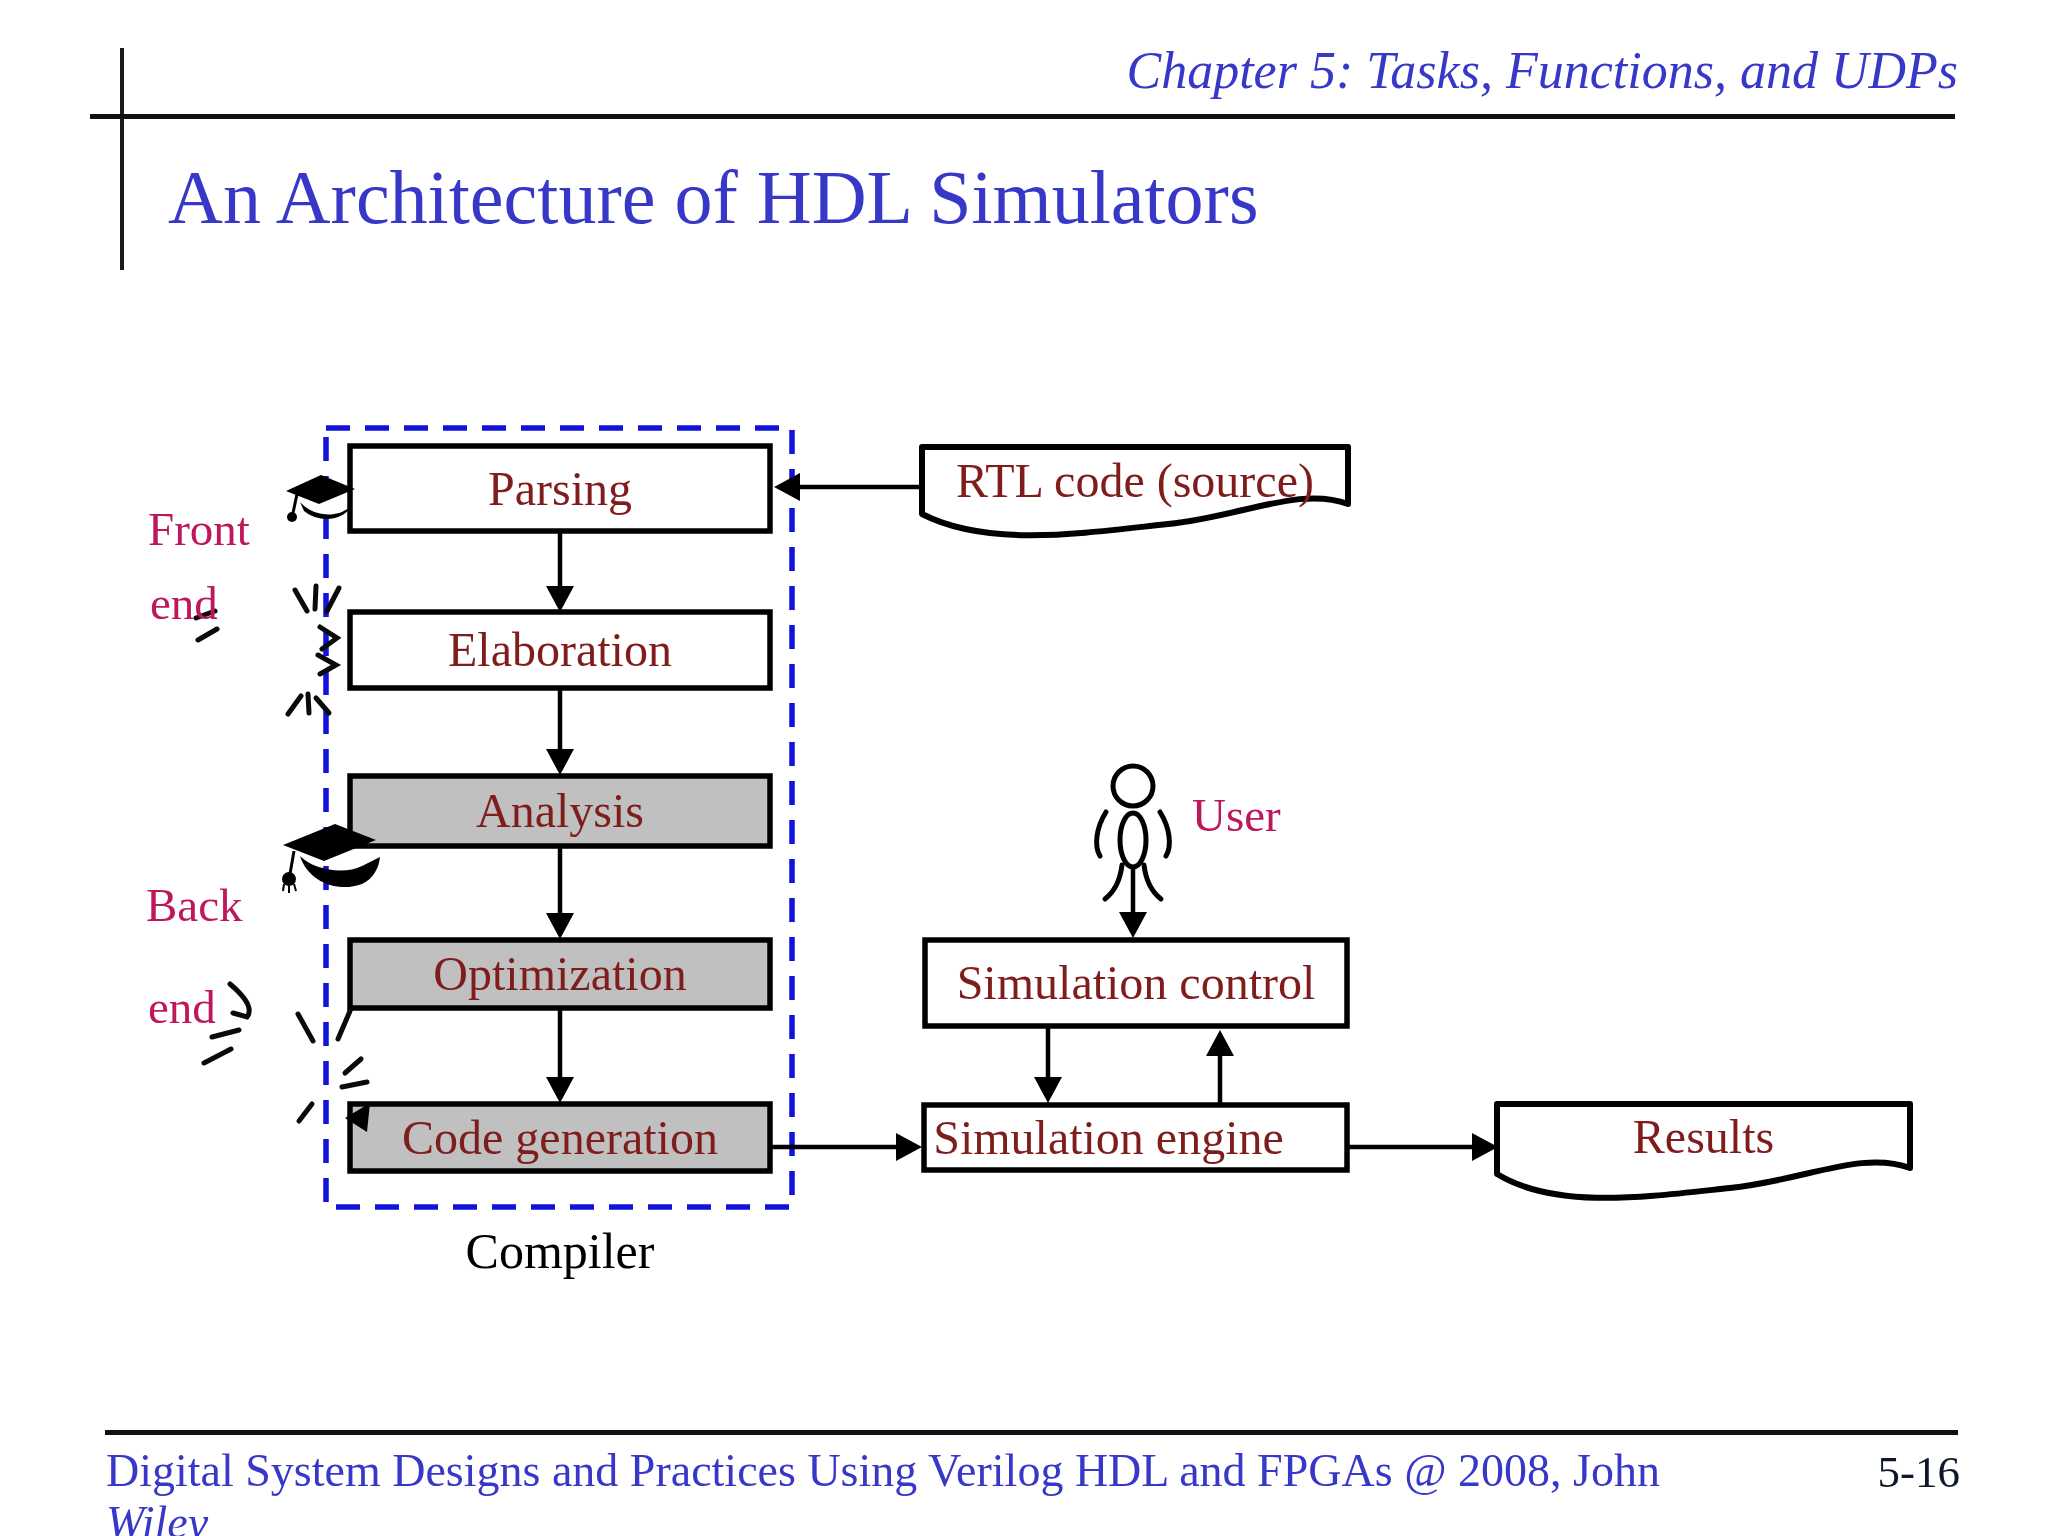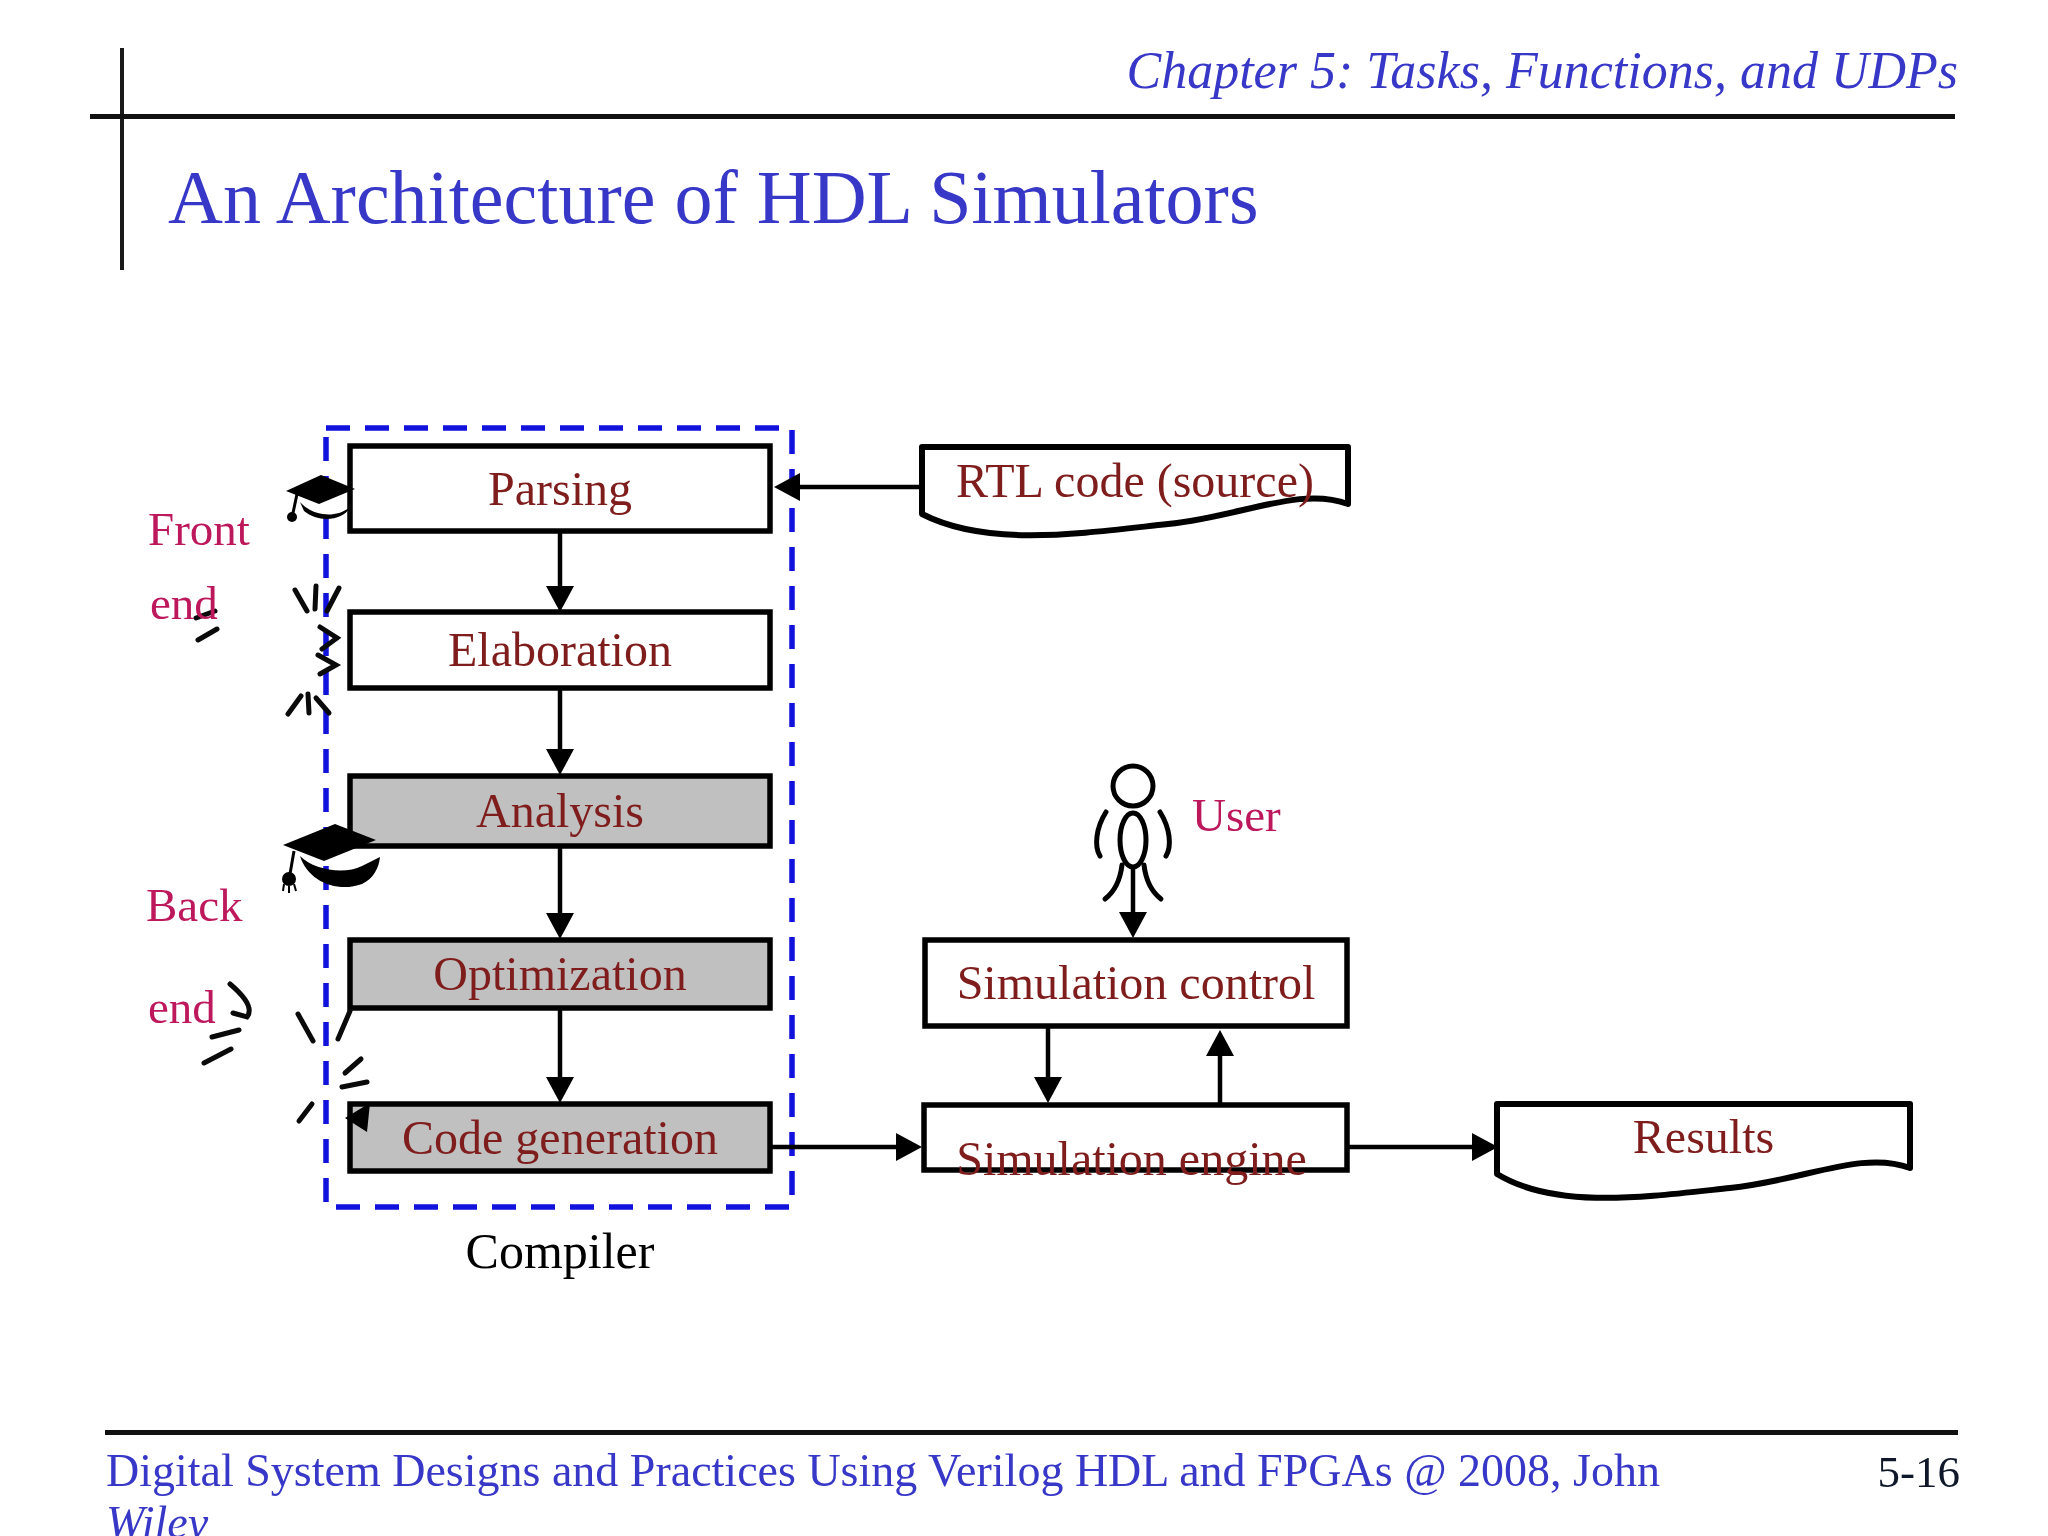--- a/index.html
+++ b/index.html
@@ -124,21 +124,21 @@
   </svg>
 
   <div class="boxlabel" style="left:350px;top:446px;width:420px;line-height:85px;">Parsing</div>
   <div class="boxlabel" style="left:350px;top:612px;width:420px;line-height:76px;">Elaboration</div>
   <div class="boxlabel" style="left:350px;top:776px;width:420px;line-height:70px;">Analysis</div>
   <div class="boxlabel" style="left:350px;top:940px;width:420px;line-height:68px;">Optimization</div>
   <div class="boxlabel" style="left:350px;top:1104px;width:420px;line-height:67px;">Code generation</div>
 
   <div class="boxlabel" style="left:922px;top:447px;width:426px;line-height:68px;">RTL code (source)</div>
   <div class="boxlabel" style="left:925px;top:940px;width:422px;line-height:86px;">Simulation control</div>
-  <div class="boxlabel" style="left:920px;top:1105px;width:423px;line-height:65px;margin-top:21px;">Simulation engine</div>
+  <div class="boxlabel" style="left:897px;top:1105px;width:423px;line-height:65px;">Simulation engine</div>
   <div class="boxlabel" style="left:1497px;top:1104px;width:413px;line-height:66px;">Results</div>
   <div class="sidelabel" style="left:1192px;top:788px;">User</div>
 
   <div class="sidelabel" style="left:148px;top:502px;">Front</div>
   <div class="sidelabel" style="left:150px;top:576px;">end</div>
   <div class="sidelabel" style="left:146px;top:878px;">Back</div>
   <div class="sidelabel" style="left:148px;top:980px;">end</div>
 
   <div class="caption">Compiler</div>
 

